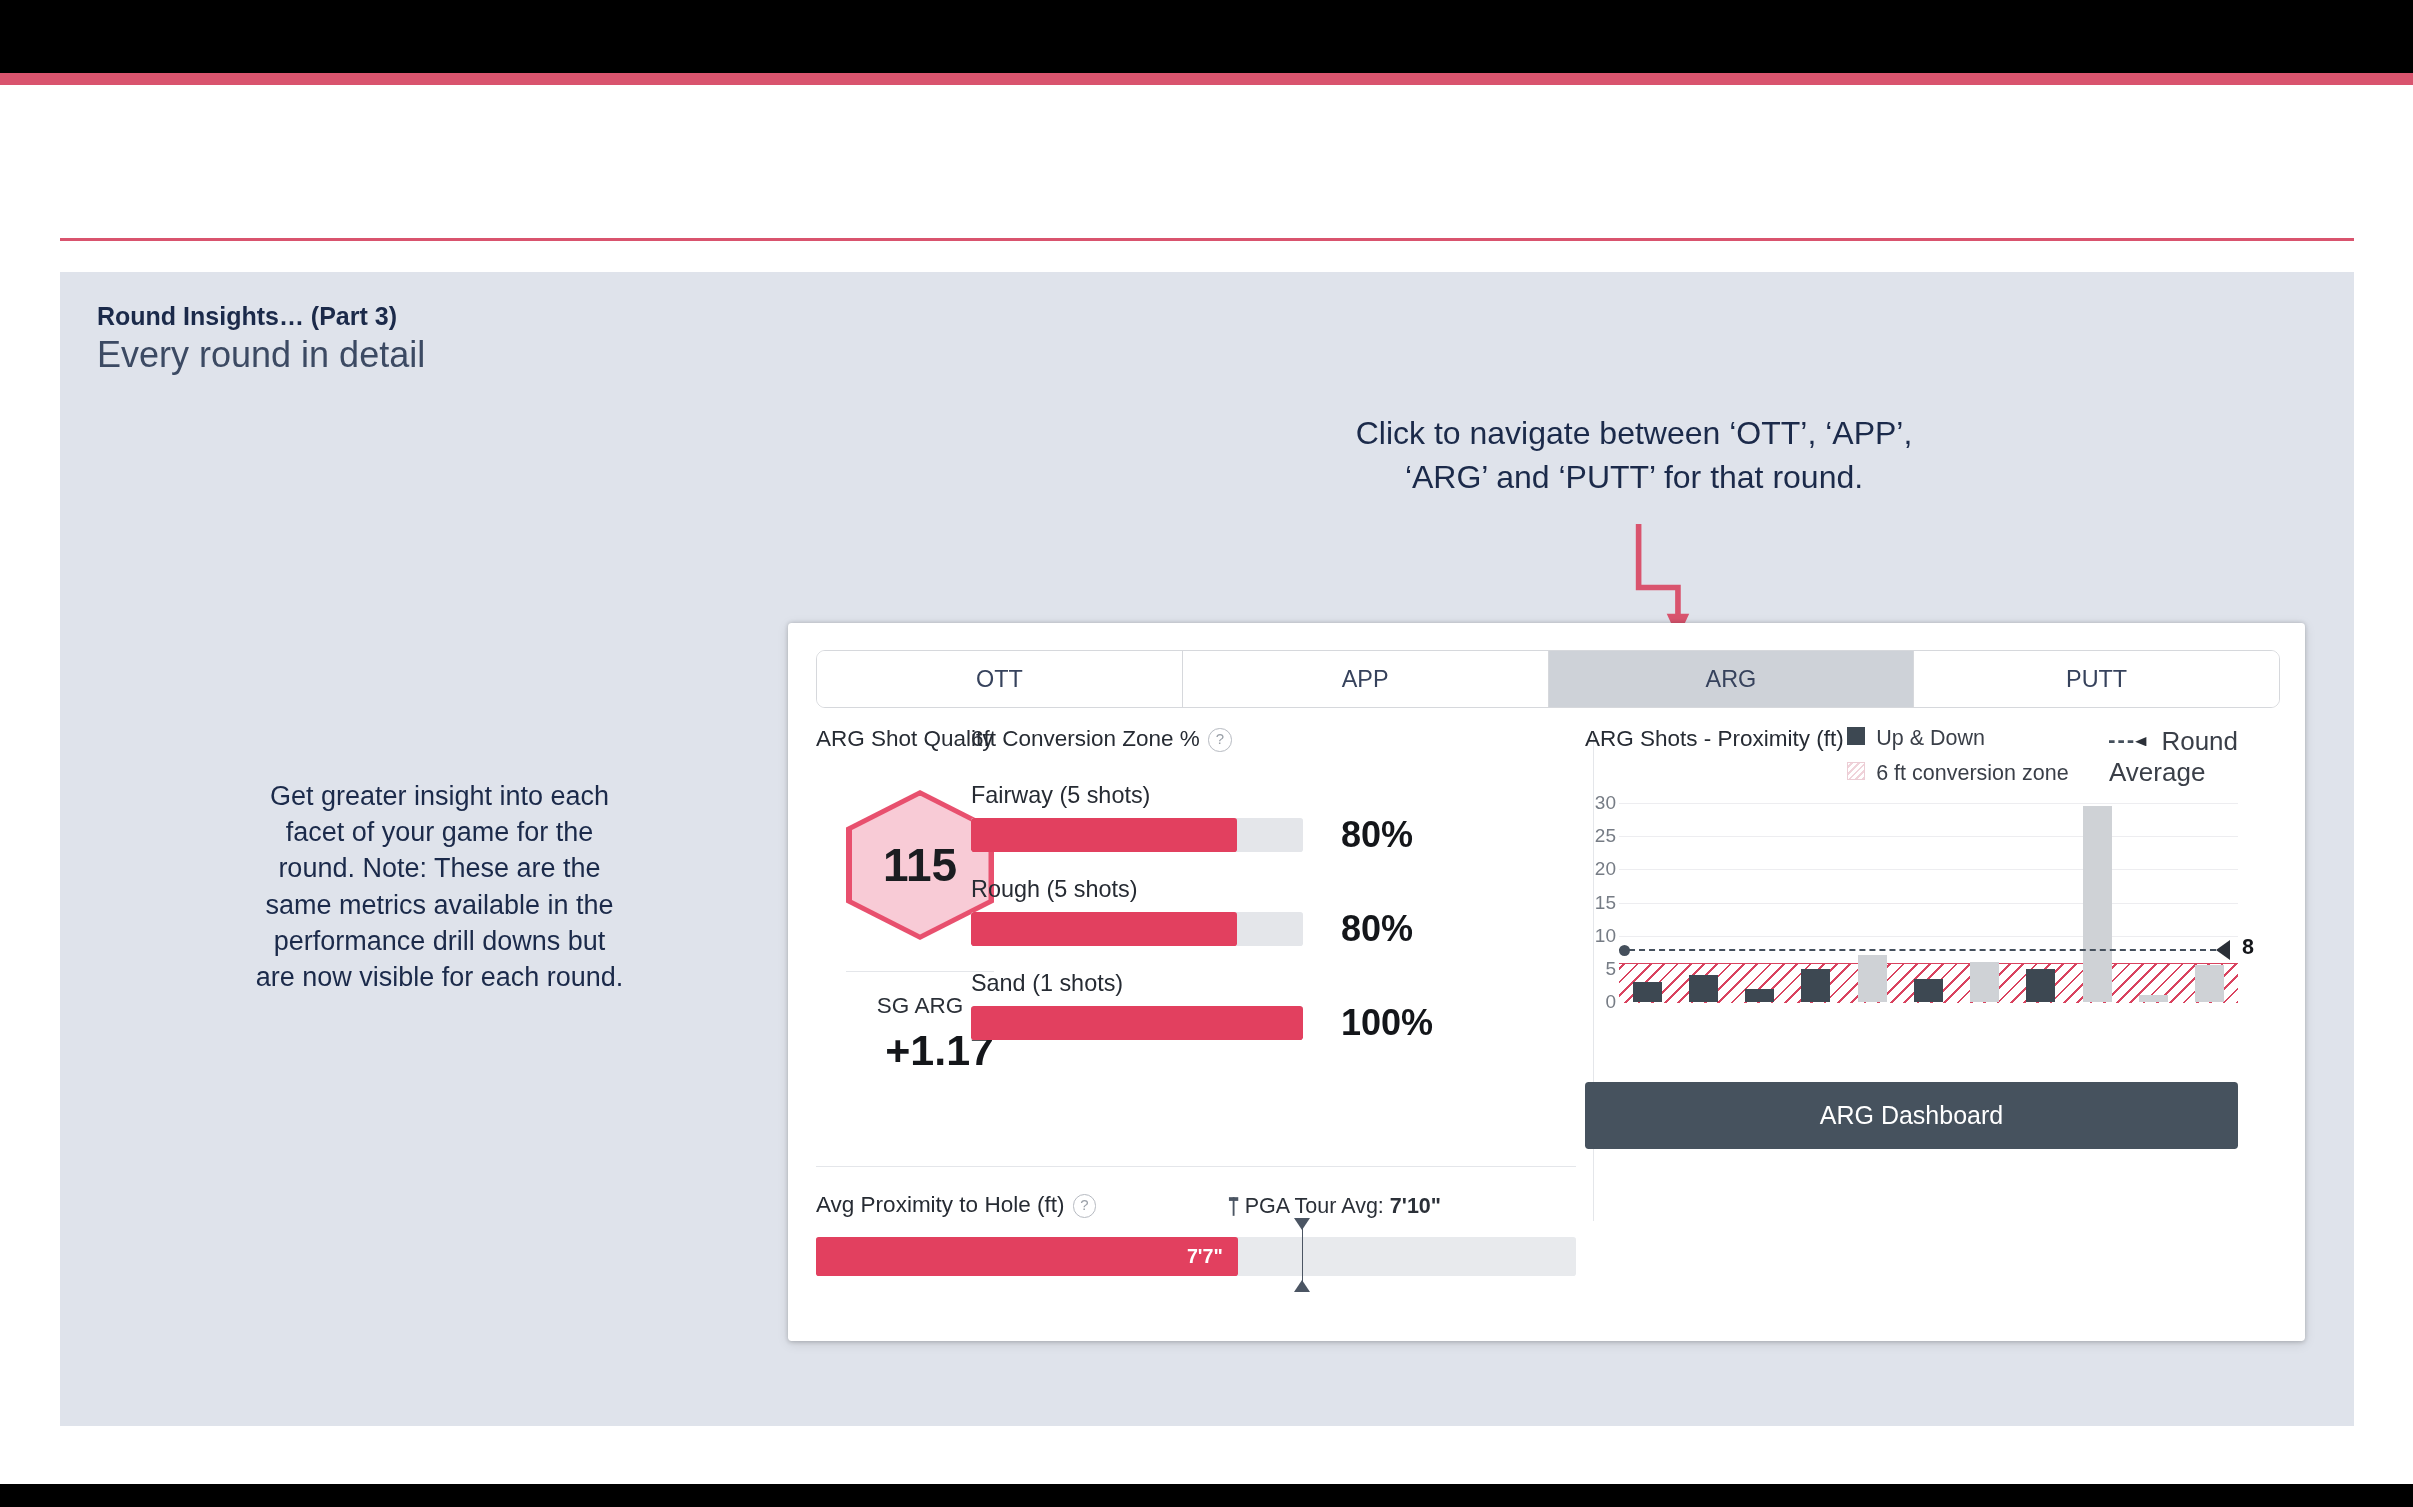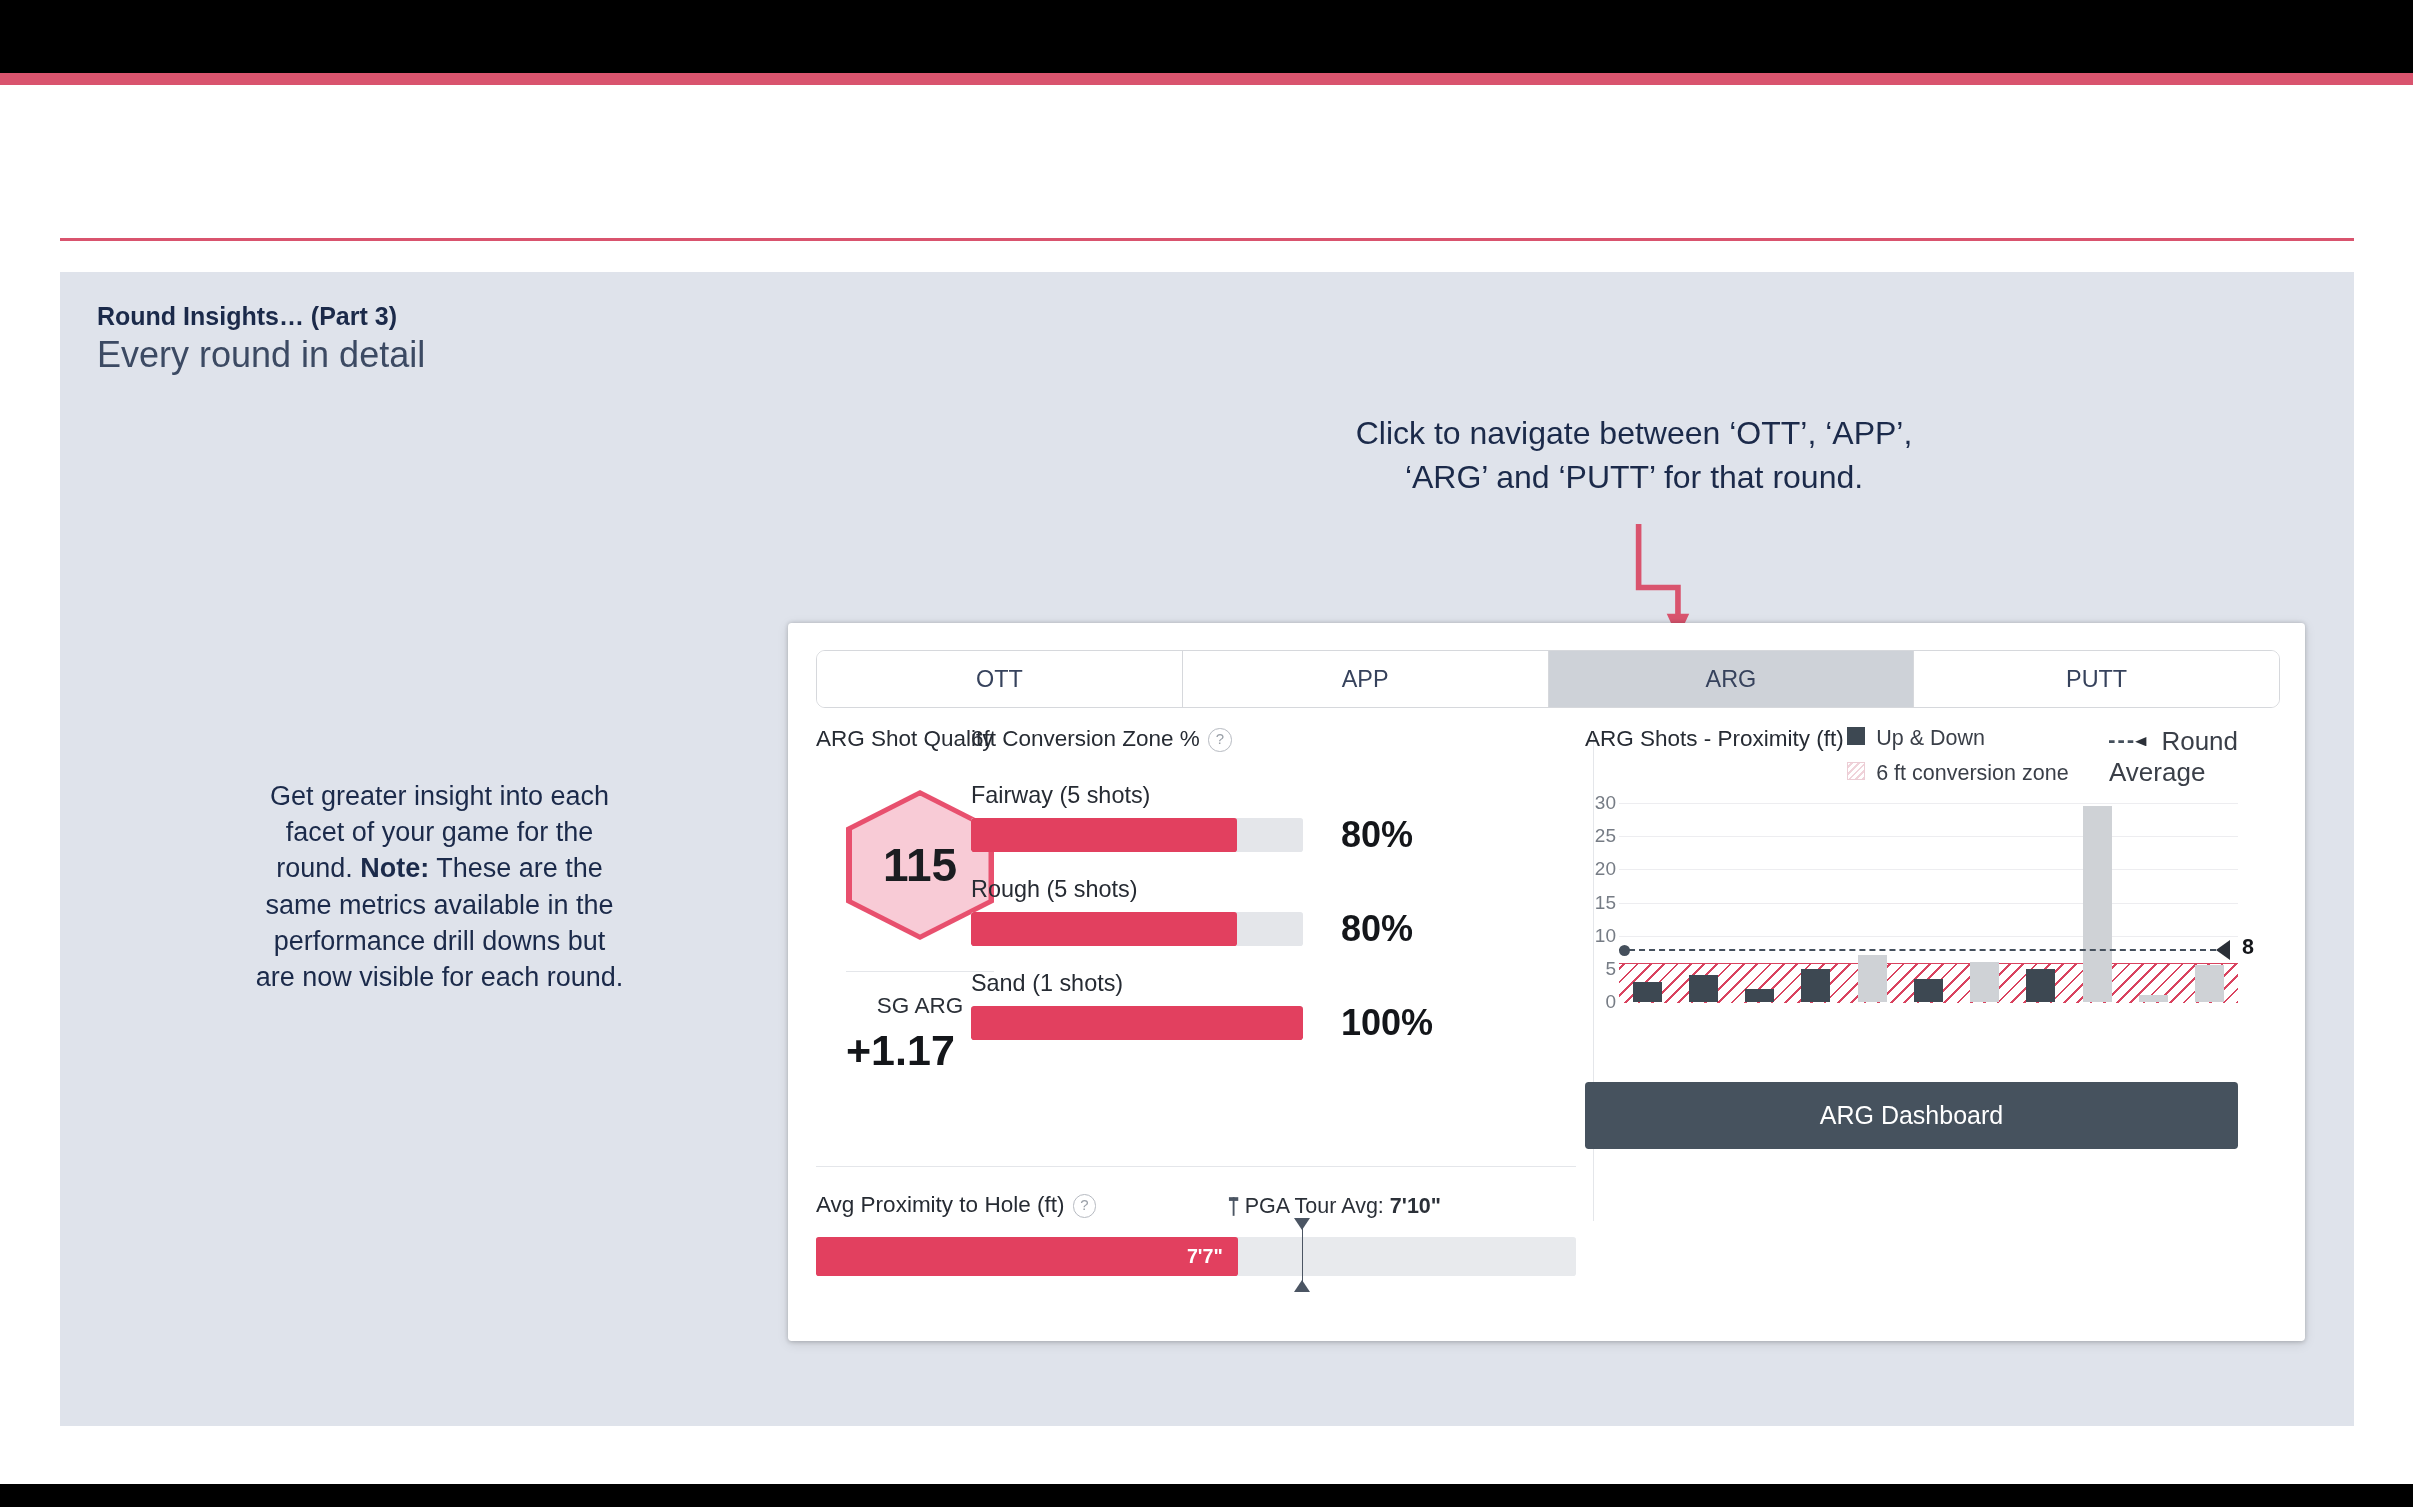--- a/index.html
+++ b/index.html
@@ -52,21 +52,21 @@
   .title-block { position: absolute; left: 37px; top: 30px; }
   .title-main { font-size: 25px; font-weight: 700; color: #1b2a4a; line-height: 1.12; }
   .title-sub { font-size: 36px; font-weight: 400; color: #3c4a63; line-height: 1.18; margin-top: 3.7px; }
 
   
   .side-copy {
     position: absolute; left: 192px; top: 506px; width: 375px;
     text-align: center; font-size: 27px; line-height: 1.34;
     color: #1b2a4a;
   }
-  .side-copy b { font-weight: 700; }
+  .side-copy b { font-weight: 400; }
 
   
   .callout {
     position: absolute; left: 1246px; top: 140px; width: 656px;
     text-align: center; font-size: 32px; line-height: 1.36; color: #1b2a4a;
   }
   .arrow-svg { position: absolute; left: 1573px; top: 248px; }
 
   
   .card {
@@ -117,21 +117,21 @@
   }
   .hex-inner {
     width: 137px; height: 139px;
     background: #f8cbd6;
     clip-path: polygon(50% 0%, 100% 25%, 100% 75%, 50% 100%, 0% 75%, 0% 25%);
     display: flex; align-items: center; justify-content: center;
     font-size: 46px; font-weight: 700; color: #1b1d21;
   }
   .sep-line { position: absolute; left: 30px; top: 245px; width: 148px; height: 0.9px; background: #e4e6ea; }
   .sg-label { position: absolute; left: 30px; top: 267px; width: 148px; text-align: center; font-size: 22.5px; color: #2b3038; }
-  .sg-value { position: absolute; left: 30px; top: 300px; width: 148px; text-align: left; font-size: 43px; font-weight: 700; color: #14161a; }
+  .sg-value { position: absolute; left: 30px; top: 300px; width: 148px; text-align: right; font-size: 43px; font-weight: 700; color: #14161a; }
 
   
   .conv { position: absolute; left: 155px; top: 56px; width: 607px; }
   .conv-item { position: relative; height: 94px; }
   .conv-name { font-size: 23.4px; color: #262b33; }
   .conv-row { position: absolute; left: 0; top: 36px; width: 607px; height: 34px; }
   .conv-track {
     position: absolute; left: 0; top: 0; width: 332px; height: 34px;
     background: #e4e6ea; border-radius: 2.8px; overflow: hidden;
   }

